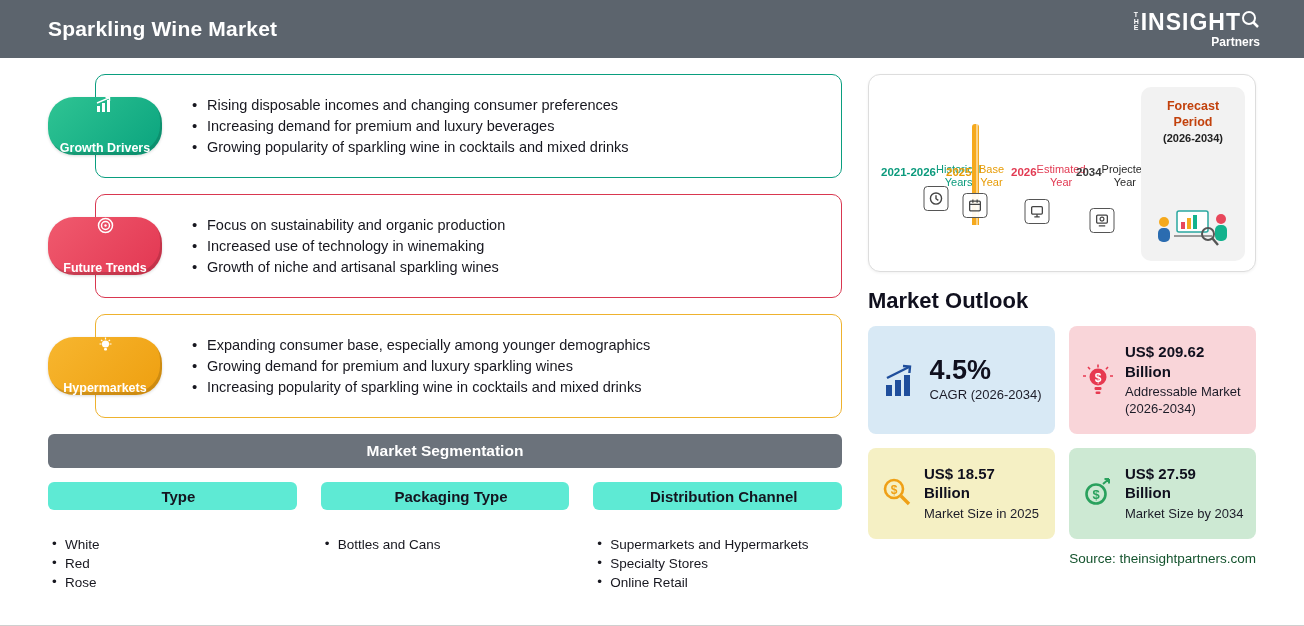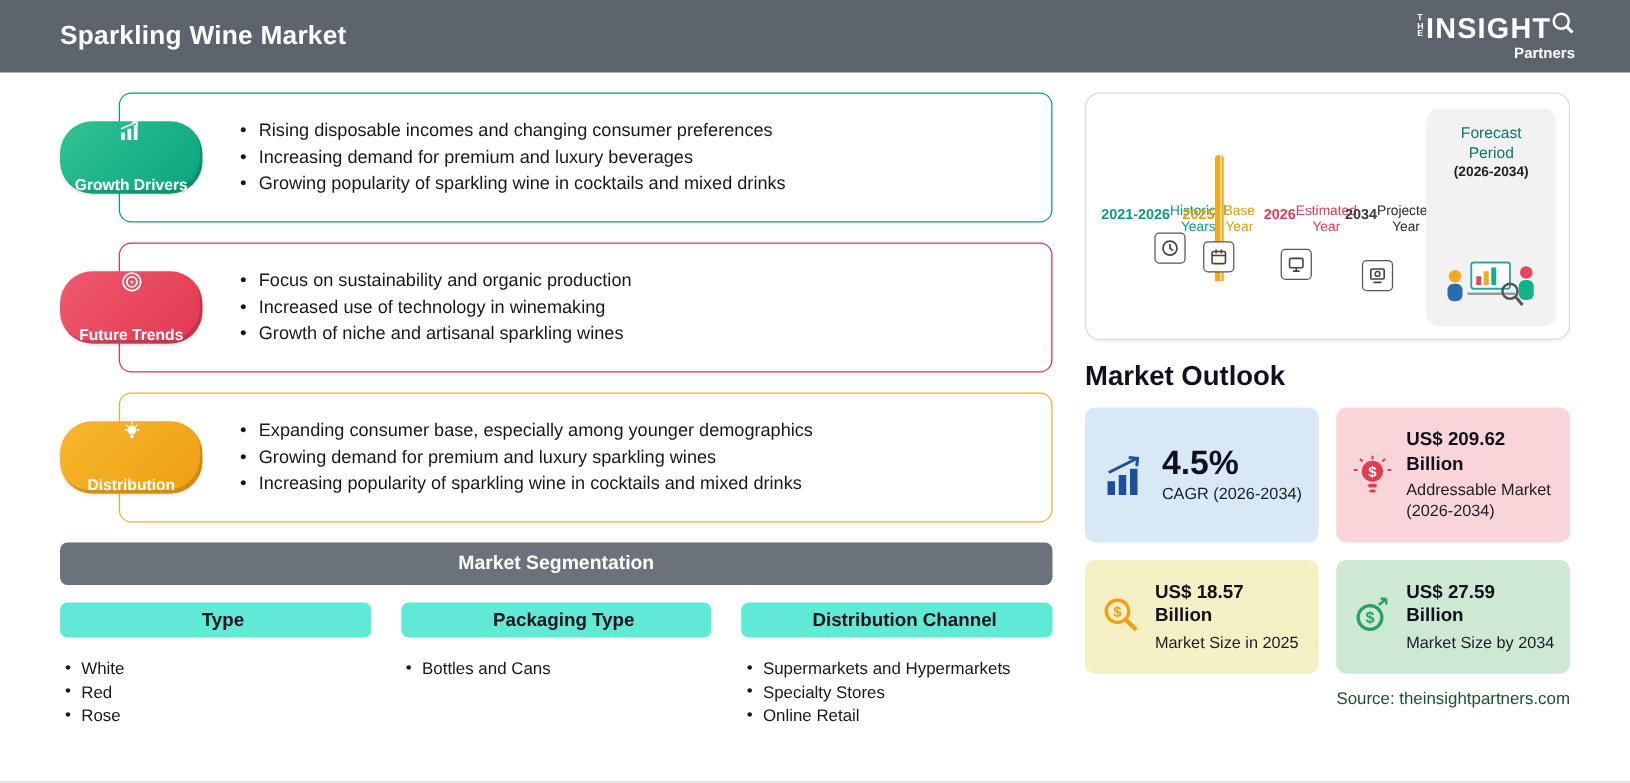--- a/index.html
+++ b/index.html
@@ -90,21 +90,21 @@
   }
   .seg-cols { display: flex; gap: 24px; margin-top: 14px; }
   .seg-col { flex: 1 1 0; }
   .seg-col-header {
     background: #5eead4;
     border-radius: 6px;
     height: 28px;
     display: flex; align-items: center; justify-content: center;
     font-size: 15px; font-weight: bold; color: #14141f; padding-left: 12px;
   }
-  .seg-items { list-style: none; margin-top: 17px; padding-left: 4px; }
+  .seg-items { list-style: none; margin-top: 27px; padding-left: 4px; }
   .seg-items li {
     position: relative; padding-left: 13px;
     font-size: 13.5px; color: #17171f; margin: 4px 0;
   }
   .seg-items li::before {
     content: "•"; position: absolute; left: 0; top: -1px;
     color: #17171f;
   }
 
   
@@ -152,21 +152,21 @@
   .cap-red { color: #e23a52; }
   .cap-dark { color: #2b2b2b; }
   .forecast-col {
     flex: 1 1 auto;
     background: #f2f2f2;
     border-radius: 10px;
     padding: 12px 6px 6px 6px;
     display: flex; flex-direction: column; align-items: center;
     text-align: center;
   }
-  .forecast-title { font-size: 12.5px; font-weight: normal; color: #0f766e; line-height: 1.25; width: 70px; }
+  .forecast-title { font-size: 12.5px; font-weight: bold; color: #c2410c; line-height: 1.25; width: 70px; }
   .forecast-range { font-size: 11px; font-weight: bold; color: #222; margin-top: 2px; }
   .forecast-illustration { margin-top: auto; }
 
   
   .outlook-title { font-size: 22px; font-weight: bold; color: #10101e; margin: 16px 0 12px 0; }
   .ocards { display: grid; grid-template-columns: 1fr 1fr; gap: 14px; }
   .ocard {
     border-radius: 8px;
     padding: 16px 12px;
     display: flex; gap: 10px; align-items: center;
@@ -257,21 +257,21 @@
 
       <div class="section">
         <div class="pill pill-orange">
           <span class="pill-icon">
             <svg width="17" height="17" viewBox="0 0 17 17">
                 <circle cx="8.5" cy="7" r="3.6" fill="#fff"></circle>
                 <rect x="7" y="11" width="3" height="2.6" rx="1" fill="#fff"></rect>
                 <path d="M8.5 0.5 v2 M2.5 7 h2 M12.5 7 h2 M4 2.8 l1.4 1.4 M13 2.8 l-1.4 1.4" stroke="#fff" stroke-width="1.2"></path>
               </svg>
           </span>
-          <span class="pill-label">Distribution</span>
+          <span class="pill-label">Hypermarkets</span>
         </div>
         <div class="section-box box-yellow">
           <ul class="bullets">
             <li>Expanding consumer base, especially among younger demographics</li>
             <li>Growing demand for premium and luxury sparkling wines</li>
             <li>Increasing popularity of sparkling wine in cocktails and mixed drinks</li>
           </ul>
         </div>
       </div>
 

